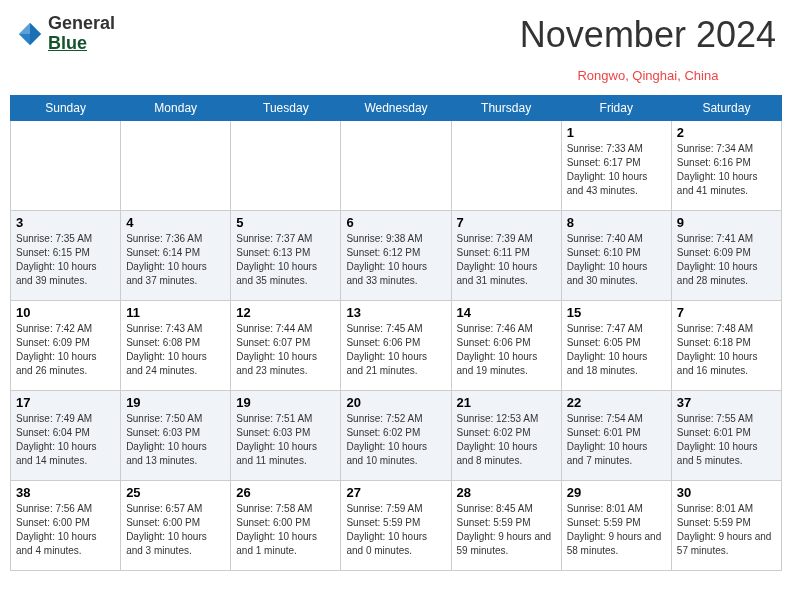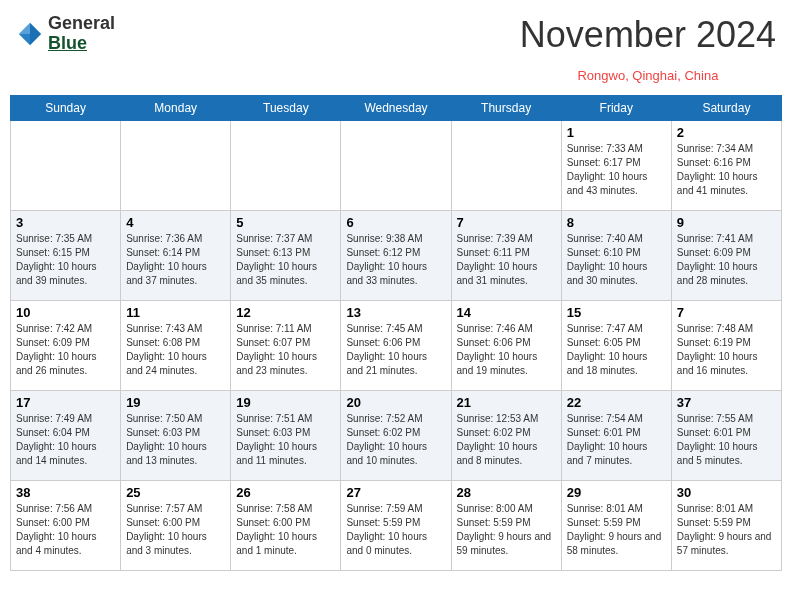--- a/index.html
+++ b/index.html
@@ -192,21 +192,21 @@
 Daylight: 10 hours and 26 minutes.</div>
         </td>
         <td>
           <span class="day-num">11</span>
           <div class="day-info">Sunrise: 7:43 AM
 Sunset: 6:08 PM
 Daylight: 10 hours and 24 minutes.</div>
         </td>
         <td>
           <span class="day-num">12</span>
-          <div class="day-info">Sunrise: 7:11 AM
+          <div class="day-info">Sunrise: 7:44 AM
 Sunset: 6:07 PM
 Daylight: 10 hours and 23 minutes.</div>
         </td>
         <td>
           <span class="day-num">13</span>
           <div class="day-info">Sunrise: 7:45 AM
 Sunset: 6:06 PM
 Daylight: 10 hours and 21 minutes.</div>
         </td>
         <td>
@@ -217,21 +217,21 @@
         </td>
         <td>
           <span class="day-num">15</span>
           <div class="day-info">Sunrise: 7:47 AM
 Sunset: 6:05 PM
 Daylight: 10 hours and 18 minutes.</div>
         </td>
         <td>
           <span class="day-num">7</span>
           <div class="day-info">Sunrise: 7:48 AM
-Sunset: 6:19 PM
+Sunset: 6:18 PM
 Daylight: 10 hours and 16 minutes.</div>
         </td>
       </tr>
       <tr>
         <td>
           <span class="day-num">17</span>
           <div class="day-info">Sunrise: 7:49 AM
 Sunset: 6:04 PM
 Daylight: 10 hours and 14 minutes.</div>
         </td>
@@ -274,39 +274,39 @@
       </tr>
       <tr>
         <td>
           <span class="day-num">38</span>
           <div class="day-info">Sunrise: 7:56 AM
 Sunset: 6:00 PM
 Daylight: 10 hours and 4 minutes.</div>
         </td>
         <td>
           <span class="day-num">25</span>
-          <div class="day-info">Sunrise: 7:57 AM
+          <div class="day-info">Sunrise: 6:57 AM
 Sunset: 6:00 PM
 Daylight: 10 hours and 3 minutes.</div>
         </td>
         <td>
           <span class="day-num">26</span>
           <div class="day-info">Sunrise: 7:58 AM
 Sunset: 6:00 PM
 Daylight: 10 hours and 1 minute.</div>
         </td>
         <td>
           <span class="day-num">27</span>
           <div class="day-info">Sunrise: 7:59 AM
 Sunset: 5:59 PM
 Daylight: 10 hours and 0 minutes.</div>
         </td>
         <td>
           <span class="day-num">28</span>
-          <div class="day-info">Sunrise: 8:00 AM
+          <div class="day-info">Sunrise: 8:45 AM
 Sunset: 5:59 PM
 Daylight: 9 hours and 59 minutes.</div>
         </td>
         <td>
           <span class="day-num">29</span>
           <div class="day-info">Sunrise: 8:01 AM
 Sunset: 5:59 PM
 Daylight: 9 hours and 58 minutes.</div>
         </td>
         <td>

